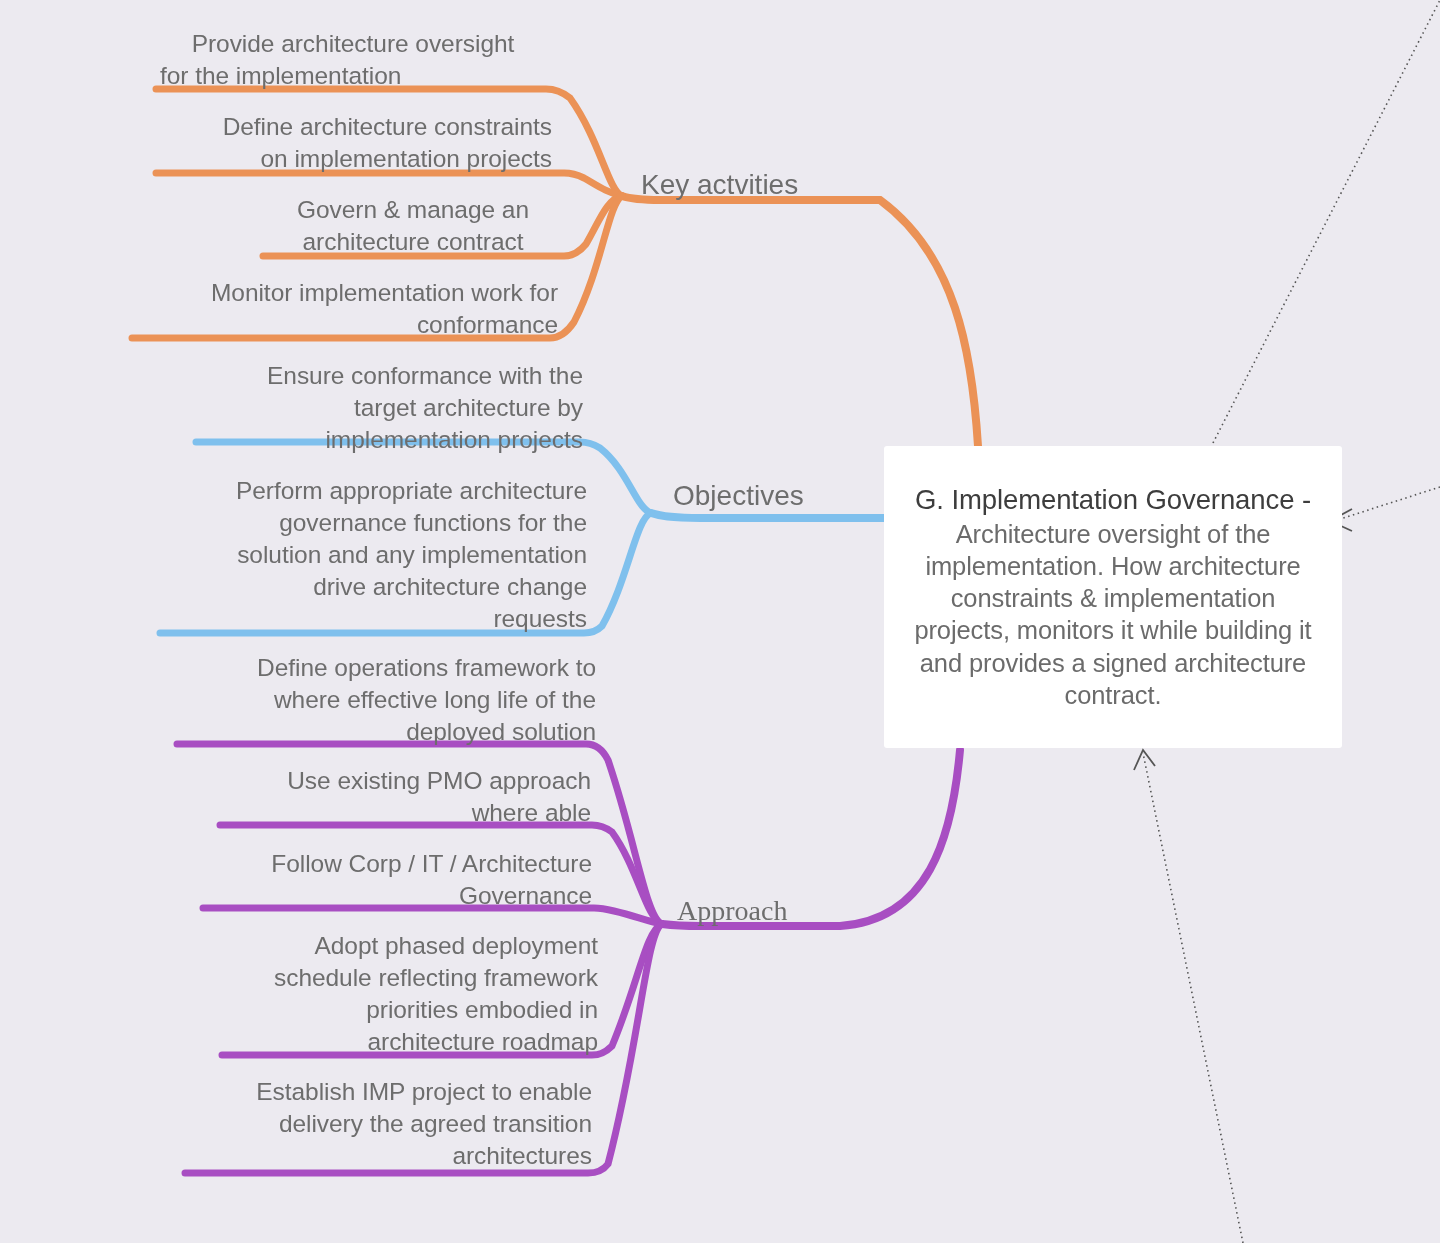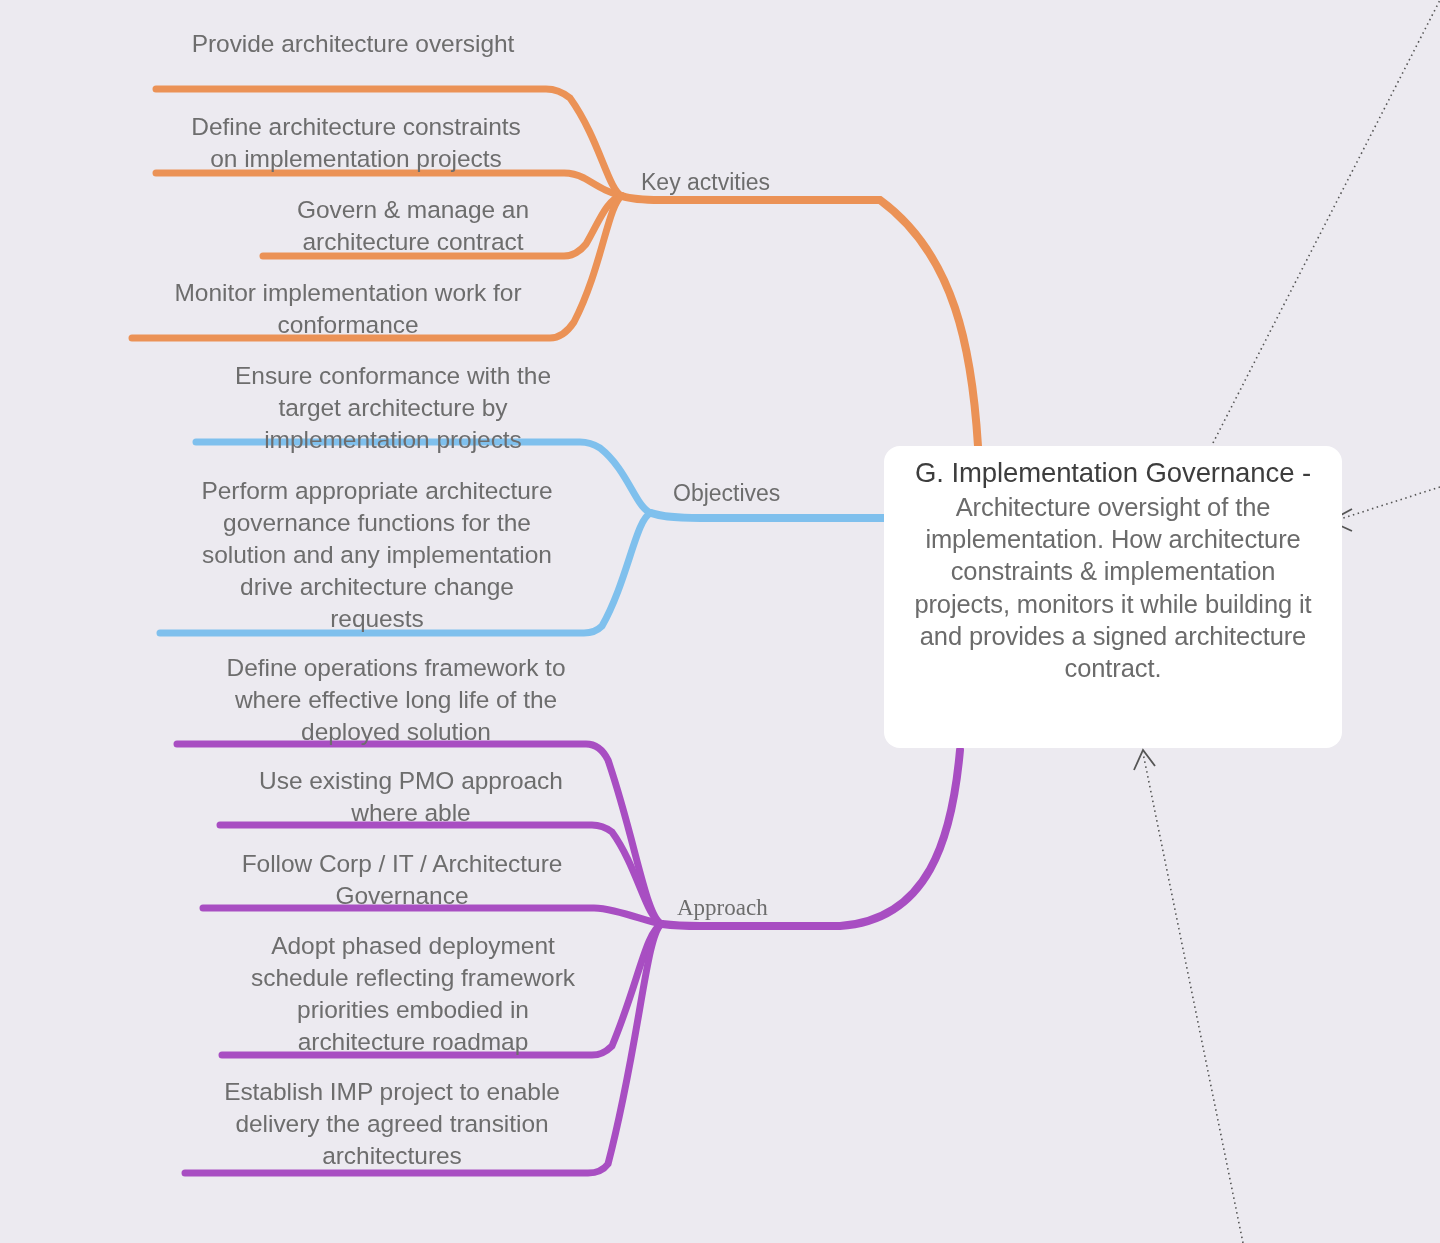--- a/index.html
+++ b/index.html
@@ -28,62 +28,62 @@
   }
 
   
   .central-node {
     position: absolute;
     left: 884px;
     top: 446px;
     width: 458px;
     height: 302px;
     background: #ffffff;
-    border-radius: 16px;
+    border-radius: 3px;
     display: flex;
-    align-items: flex-start;
+    align-items: center;
     justify-content: center;
     text-align: center;
     padding: 10px 26px;
     z-index: 6;
   }
   .central-text {
     font-size: 25.5px;
     line-height: 1.265;
     color: #6b6b6b;
     letter-spacing: -0.1px;
   }
   .central-text .strong {
     color: #3d3d3d;
     font-size: 27.5px;
   }
 
   
   .branch-label {
     position: absolute;
-    font-size: 23px;
+    font-size: 28px;
     color: #6d6d6d;
     white-space: nowrap;
     z-index: 5;
   }
   .label-key       { left: 641px; top: 169px; }
   .label-objectives{ left: 673px; top: 480px; }
   .label-approach  { left: 677px; top: 895px; font-family: Liberation Serif, serif; }
 
   
   .leaf {
     position: absolute;
     font-size: 24.5px;
     line-height: 1.305;
     color: #6d6d6d;
     z-index: 5;
     letter-spacing: -0.05px;
   }
   .leaf.center { text-align: center; }
-  .leaf.left   { text-align: center; }
+  .leaf.left   { text-align: right; }
 </style>
 </head>
 <body style="background: rgb(236, 234, 240);">
 
 <div id="mindmap-canvas">
 
   <svg class="edge-svg" viewBox="0 0 1440 1243" xmlns="http://www.w3.org/2000/svg">
 
     <g fill="none" stroke="#eb9256" stroke-width="7" stroke-linecap="round">
 
@@ -141,20 +141,21 @@
       <span class="strong">G. Implementation Governance - </span><span>Architecture oversight of the implementation. How architecture constraints &amp; implementation projects, monitors it while building it and provides a signed architecture contract.</span>
     </div>
   </div>
 
   <div class="branch-label label-key">Key actvities</div>
   <div class="branch-label label-objectives">Objectives</div>
   <div class="branch-label label-approach">Approach</div>
 
   <div class="leaf center" style="left:160px; top:28px; width:386px;">
     <div>Provide architecture oversight</div>
+    <div style="text-align:left;">for the implementation</div>
   </div>
 
   <div class="leaf left" style="left:160px; top:111px; width:392px;">
     <div>Define architecture constraints</div>
     <div>on implementation projects</div>
   </div>
 
   <div class="leaf center" style="left:266px; top:194px; width:294px;">
     <div>Govern &amp; manage an</div>
     <div>architecture contract</div>

